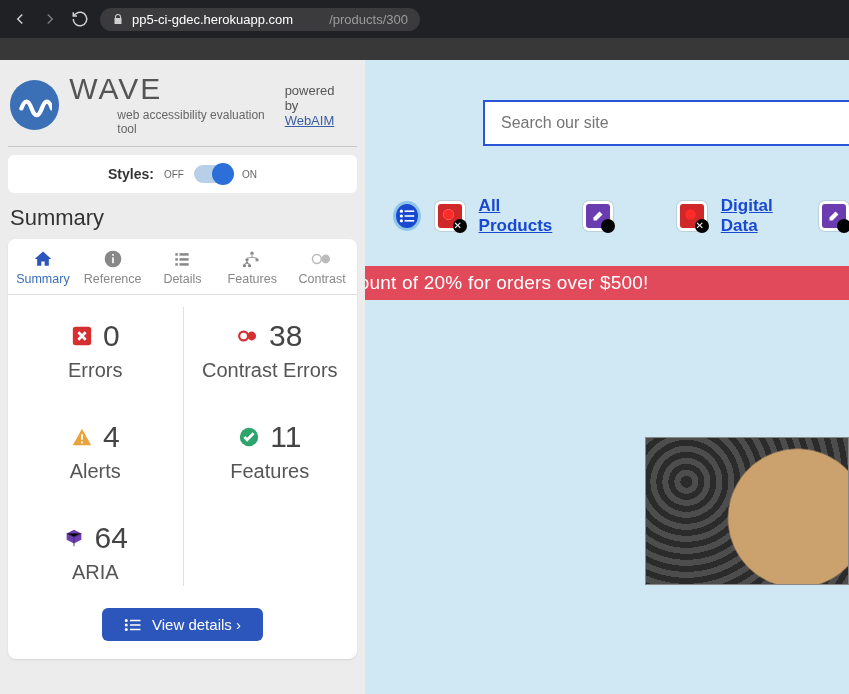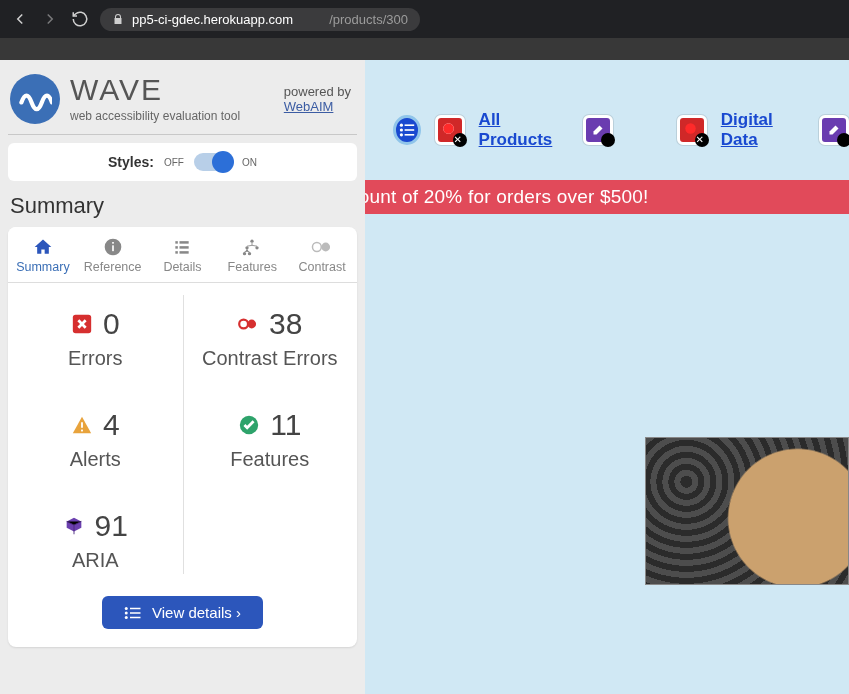--- a/index.html
+++ b/index.html
@@ -51,21 +51,21 @@
     display:flex; justify-content:space-between; align-items:center;
     padding:6px 6px 10px 2px; border-bottom:1px solid #c8c8c8;
   }
   .wave-brand { display:flex; gap:10px; align-items:center; }
   .wave-logo {
     width:50px; height:50px; border-radius:50%; background:var(--wave-blue);
     display:flex; align-items:center; justify-content:center;
   }
   .wave-brand-text { display:flex; flex-direction:column; }
   .wave-title { font-size:30px; letter-spacing:2px; color:#555; font-weight:400; line-height:1; }
-  .wave-sub   { font-size:12px; color:#666; margin-top:4px; }
+  .wave-sub   { font-size:12px; color:#666; margin-top:4px;margin-left:48px; }
   .powered { font-size:13px; color:#555; text-align:left; }
   .powered a { color:var(--link); text-decoration:underline; }
   
   .styles-row {
     background:#fff; border-radius:6px; margin:8px 0; padding:10px 0;
     display:flex; align-items:center; justify-content:center; gap:10px;
     font-size:14px; color:#333;
   }
   .toggle {
     width:38px; height:18px; background:#b8cfe8; border-radius:9px; position:relative;
@@ -328,21 +328,21 @@
 
 
         <div class="stat">
           <div class="stat-top">
             <span class="ico">
               <svg width="22" height="22" viewBox="0 0 24 24">
                   <path d="M4 7 12 3l8 4v7l-8 4-8-4z" fill="#6b3fae"></path>
                   <path d="M4 7l8 4 8-4M12 11v10" stroke="#4b2880" stroke-width="1"></path>
                 </svg>
             </span>
-            <span class="stat-num">91</span>
+            <span class="stat-num">64</span>
           </div>
           <span class="stat-lbl">ARIA</span>
         </div>
       </div>
 
       <div class="view-btn-row">
         <button class="view-btn">
           <svg width="18" height="14" viewBox="0 0 24 18" fill="#fff">
               <circle cx="3" cy="3" r="2"></circle>
               <rect x="8" y="2" width="14" height="2"></rect>
@@ -351,20 +351,23 @@
               <circle cx="3" cy="15" r="2"></circle>
               <rect x="8" y="14" width="14" height="2"></rect>
             </svg>
           <span>View details ›</span>
         </button>
       </div>
     </div>
   </aside>
 
   <main class="page">
+    <div class="search-wrap">
+      <input class="search" type="text" placeholder="Search our site" style="">
+    </div>
 
     <div class="nav-row">
       <div class="pill-icon">
         <svg width="16" height="14" viewBox="0 0 20 16" fill="#fff">
             <circle cx="3" cy="2" r="2"></circle>
             <rect x="7" y="1" width="12" height="2"></rect>
             <circle cx="3" cy="8" r="2"></circle>
             <rect x="7" y="7" width="12" height="2"></rect>
             <circle cx="3" cy="14" r="2"></circle>
             <rect x="7" y="13" width="12" height="2"></rect>

